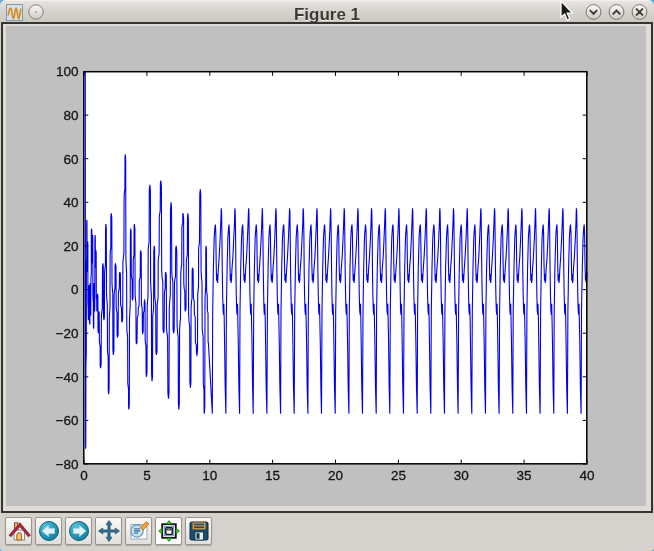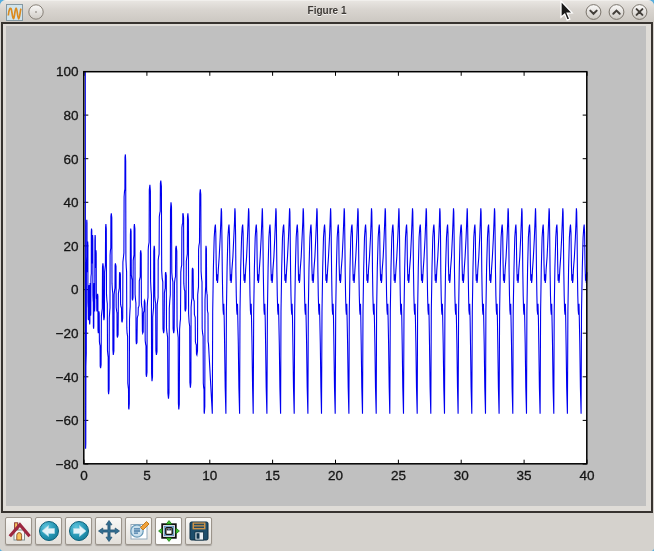--- a/index.html
+++ b/index.html
@@ -3,21 +3,21 @@
 <style>
 * { margin:0; padding:0; box-sizing:border-box; }
 html,body { width:654px; height:551px; overflow:hidden; background:#55aede;
   font-family:"Liberation Sans", sans-serif; }
 #win { position:absolute; left:0; top:0; width:654px; height:551px;
   border-radius:6px 6px 4px 4px; overflow:hidden; background:#d5d2cd; }
 #titlebar { position:absolute; left:0; top:0; width:654px; height:22px;
   background:linear-gradient(#e8e5e1 0%, #d9d5d0 40%, #ccc8c2 100%);
   border-top:1px solid #f1efec; }
 #title { position:absolute; left:0; top:4px; width:654px; text-align:center;
-  font-size:10px; font-weight:bold; color:#3d3935;
+  font-size:17px; font-weight:bold; color:#3d3935;
   text-shadow:0 1px 0 rgba(255,255,255,0.75); }
 #frame { position:absolute; left:1px; top:22px; width:652px; height:491px;
   background:#37332f; }
 #framein { position:absolute; left:2px; top:2px; width:648px; height:487px;
   background:#dfdcd7; }
 #canvas { position:absolute; left:6px; top:26px; width:640px; height:480px;
   background:#c0c0c0; }
 #toolbar { position:absolute; left:0; top:513px; width:654px; height:38px;
   background:#d5d2cd; }
 .tbtn { position:absolute; top:4px; width:27px; height:28px;

